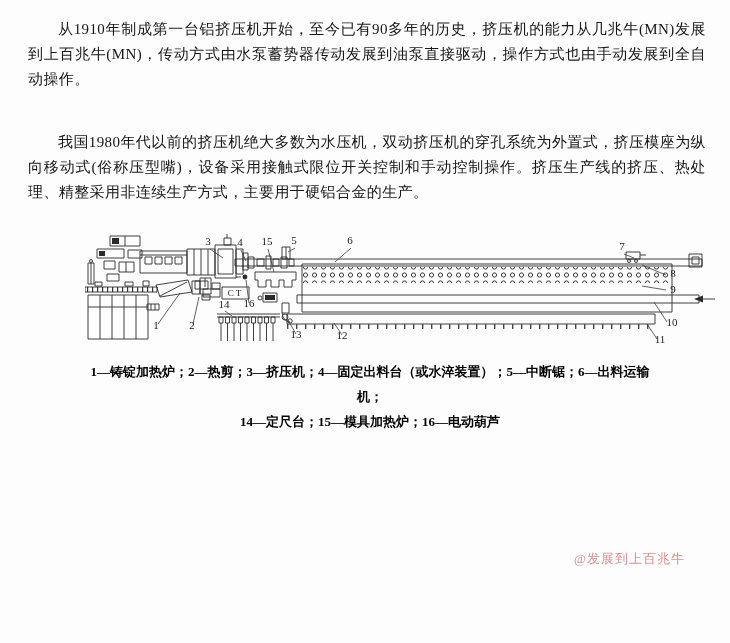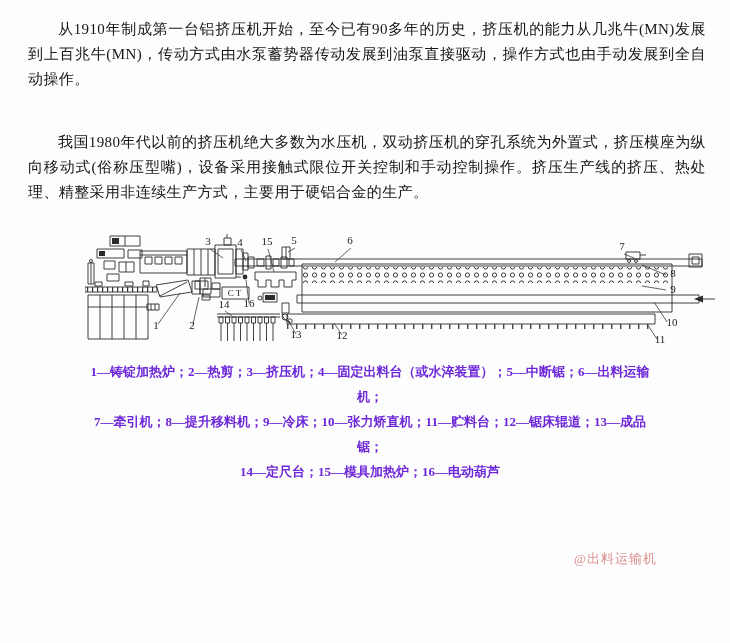--- a/index.html
+++ b/index.html
@@ -14,21 +14,21 @@
   svg.diagram{display:block;width:630px;height:122px;}
   svg.diagram *{vector-effect:non-scaling-stroke;}
   .sk{fill:none;stroke:#2b2b2b;stroke-width:0.9;}
   .skf{fill:#2b2b2b;stroke:none;}
   .leader{stroke:#3a3a3a;stroke-width:0.8;fill:none;}
   .num{font-family:"Liberation Serif","DejaVu Serif",serif;font-size:11px;
        fill:#1d1d1d;text-anchor:middle;}
   .ctl{font-family:"Liberation Serif","DejaVu Serif",serif;font-size:9px;
        fill:#1d1d1d;text-anchor:middle;letter-spacing:2px;}
   .legend{margin:6px 0 0 57px;width:570px;text-align:center;
-          font-size:13px;line-height:25px;font-weight:700;color:#6d28d9;}
+          font-size:13px;line-height:25px;font-weight:700;color:#000000;}
   .watermark{position:absolute;left:574px;top:550px;font-size:13px;
              letter-spacing:1px;}
 </style>
 </head>
 <body>
 
 <div class="page">
 
   <p class="para">从1910年制成第一台铝挤压机开始，至今已有90多年的历史，挤压机的能力从几兆牛(MN)发展到上百兆牛(MN)，传动方式由水泵蓄势器传动发展到油泵直接驱动，操作方式也由手动发展到全自动操作。</p>
   <p class="para">我国1980年代以前的挤压机绝大多数为水压机，双动挤压机的穿孔系统为外置式，挤压模座为纵向移动式(俗称压型嘴)，设备采用接触式限位开关控制和手动控制操作。挤压生产线的挤压、热处理、精整采用非连续生产方式，主要用于硬铝合金的生产。</p>
@@ -243,19 +243,18 @@
           <text x="257" y="108" class="num">12</text>
           <text x="211" y="107" class="num">13</text>
           <text x="139" y="77" class="num">14</text>
           <text x="164" y="76" class="num">16</text>
         </g>
     </svg>
   </figure>
 
   <div class="legend">
     <div>1—铸锭加热炉；2—热剪；3—挤压机；4—固定出料台（或水淬装置）；5—中断锯；6—出料运输机；</div>
-    <div>7—牵引机；8—提升移料机；9—冷床；10—张力矫直机；11—贮料台；12—锯床辊道；13—成品锯；</div>
     <div>14—定尺台；15—模具加热炉；16—电动葫芦</div>
   </div>
 
-  <div class="watermark" style="color: rgb(217, 143, 142);">@出料运输机</div>
+  <div class="watermark" style="color: rgb(217, 143, 142);">@发展到上百兆牛</div>
 
 </div>
 
 </body></html>

